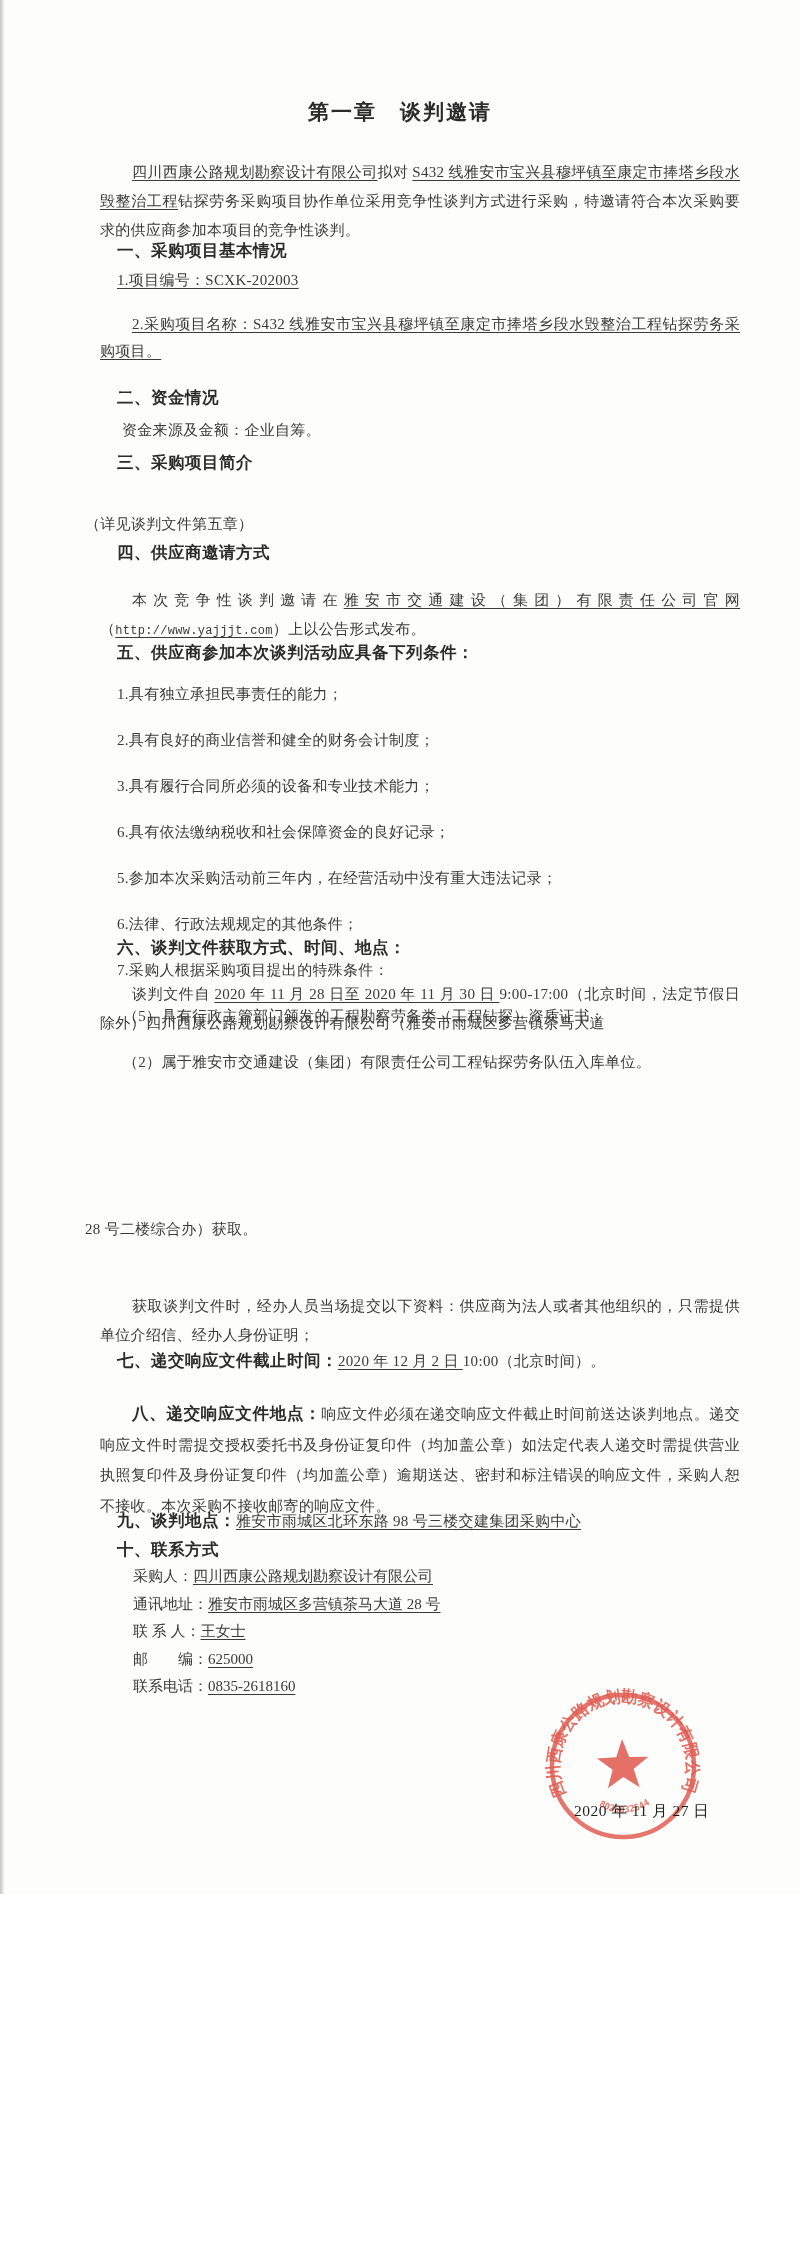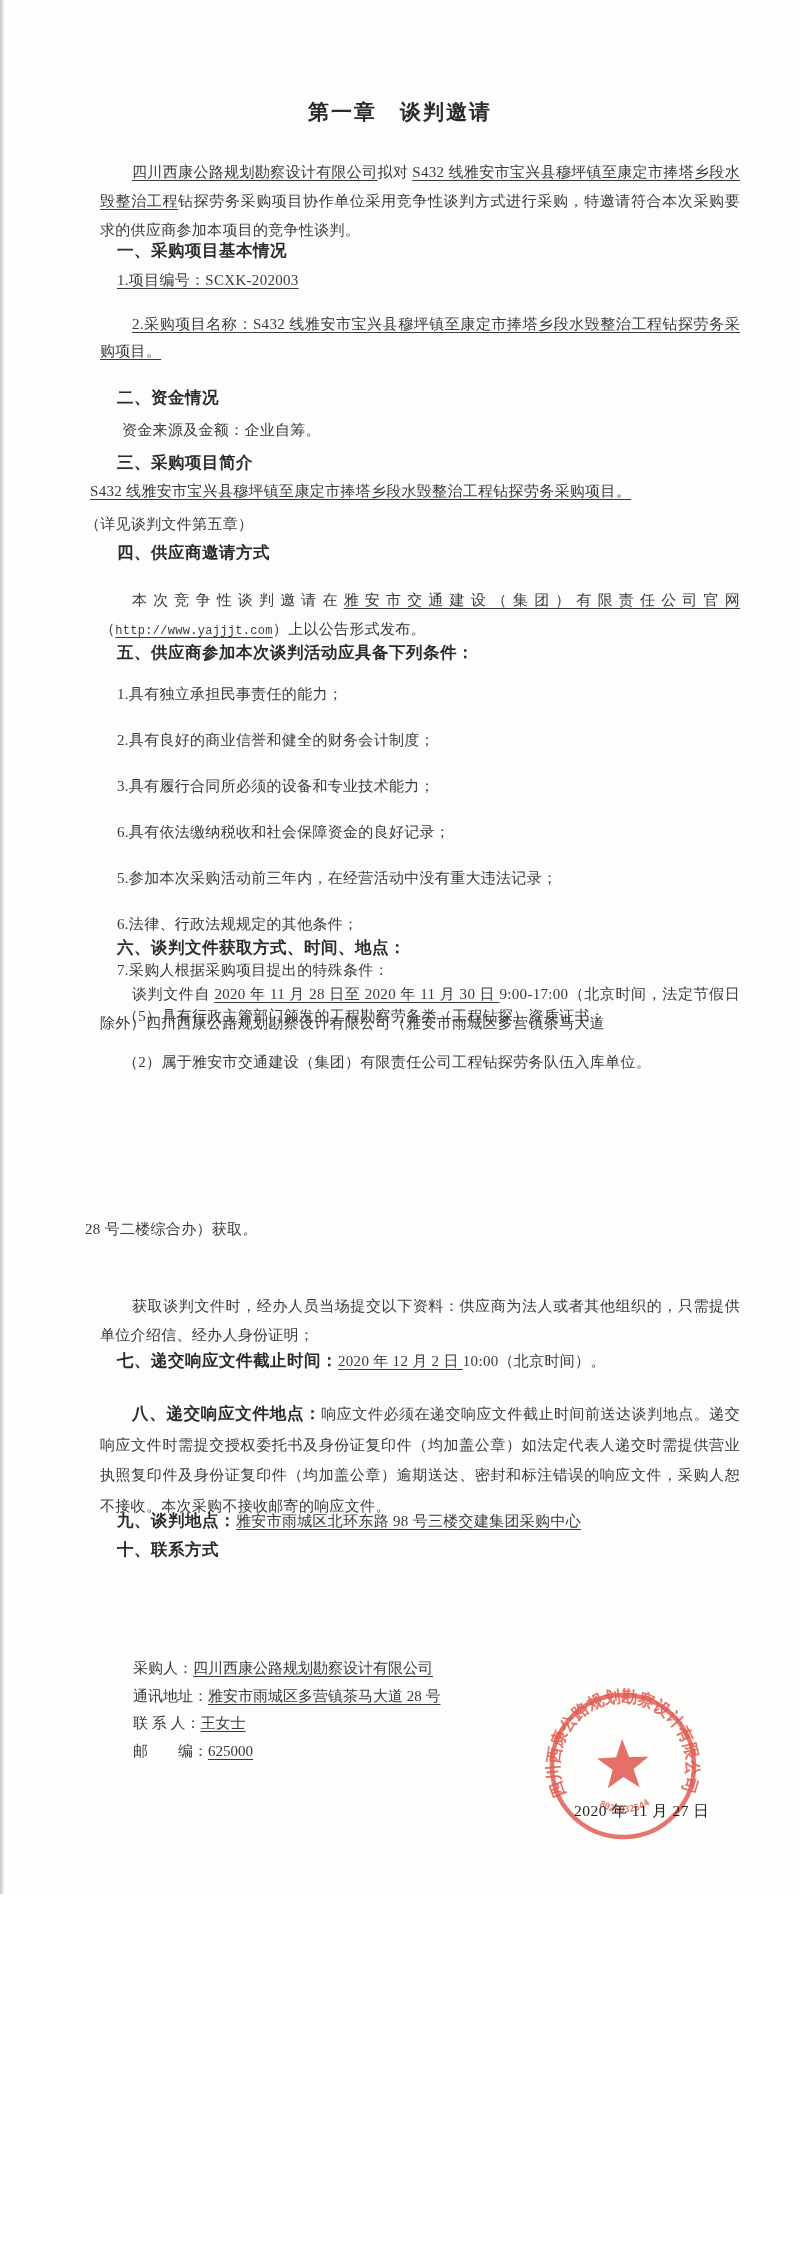--- a/index.html
+++ b/index.html
@@ -52,21 +52,20 @@
   <p class="blk indent" style="top:143px"><span class="u">四川西康公路规划勘察设计有限公司</span><span>拟对 </span><span class="u">S432 线雅安市宝兴县穆坪镇至康定市捧塔乡段水毁整治工程</span><span>钻探劳务采购项目协作单位采用竞争性谈判方式进行采购，特邀请符合本次采购要求的供应商参加本项目的竞争性谈判。</span></p>
 
   <div class="blk hd" style="top:236px; padding-left:32px">一、采购项目基本情况</div>
   <div class="blk" style="top:266px; padding-left:32px"><span class="u">1.项目编号：SCXK-202003</span></div>
   <p class="blk indent cond" style="top:296px"><span class="u">2.采购项目名称：S432 线雅安市宝兴县穆坪镇至康定市捧塔乡段水毁整治工程钻探劳务采购项目。</span></p>
 
   <div class="blk hd" style="top:383px; padding-left:32px">二、资金情况</div>
   <div class="blk" style="top:416px; padding-left:37px">资金来源及金额：企业自筹。</div>
 
   <div class="blk hd" style="top:448px; padding-left:32px">三、采购项目简介</div>
-  <div class="blk" style="top:477px; padding-left:5px"><span class="u">S432 线雅安市宝兴县穆坪镇至康定市捧塔乡段水毁整治工程钻探劳务采购项目。</span></div>
   <div class="blk" style="top:510px">（详见谈判文件第五章）</div>
 
   <div class="blk hd" style="top:538px; padding-left:32px">四、供应商邀请方式</div>
   <p class="blk indent" style="top:571px"><span>本次竞争性谈判邀请在</span><span class="u">雅安市交通建设（集团）有限责任公司官网</span><span>（</span><span class="u mono">http://www.yajjjt.com</span><span>）上以公告形式发布。</span></p>
 
   <div class="blk hd" style="top:638px; padding-left:32px">五、供应商参加本次谈判活动应具备下列条件：</div>
   <div class="blk list" style="top:663px">
     <div>1.具有独立承担民事责任的能力；</div>
     <div>2.具有良好的商业信誉和健全的财务会计制度；</div>
     <div>3.具有履行合同所必须的设备和专业技术能力；</div>
@@ -85,25 +84,26 @@
   <p class="blk indent" style="top:1277px">获取谈判文件时，经办人员当场提交以下资料：供应商为法人或者其他组织的，只需提供单位介绍信、经办人身份证明；</p>
 
   <div class="blk" style="top:1346px; padding-left:32px"><span class="hd">七、递交响应文件截止时间：</span><span class="u">2020 年 12 月 2 日 </span><span>10:00（北京时间）。</span></div>
 
   <p class="blk indent" style="top:1383px; line-height:30.5px"><span class="hd">八、递交响应文件地点：</span><span>响应文件必须在递交响应文件截止时间前送达谈判地点。递交响应文件时需提交授权委托书及身份证复印件（均加盖公章）如法定代表人递交时需提供营业执照复印件及身份证复印件（均加盖公章）逾期送达、密封和标注错误的响应文件，采购人恕不接收。本次采购不接收邮寄的响应文件。</span></p>
 
   <div class="blk" style="top:1506px; padding-left:32px"><span class="hd">九、谈判地点：</span><span class="u">雅安市雨城区北环东路 98 号三楼交建集团采购中心</span></div>
 
   <div class="blk hd" style="top:1535px; padding-left:32px">十、联系方式</div>
 
-  <div class="contact" style="top:1655px">
+  <div class="contact" style="top:1563px">
     <div class="row"><span>采购人：</span><span class="u">四川西康公路规划勘察设计有限公司</span></div>
     <div class="row"><span>通讯地址：</span><span class="u">雅安市雨城区多营镇茶马大道 28 号</span></div>
     <div class="row"><span>联 系 人：</span><span class="u">王女士</span></div>
     <div class="row"><span>邮　　编：</span><span class="u">625000</span></div>
+    <div class="row"><span>联系电话：</span><span class="u">0835-2618160</span></div>
   </div>
 
   <svg class="seal" width="160" height="160" viewBox="0 0 160 160">
     <circle cx="80" cy="80" r="71" fill="none" stroke-width="4.5" opacity="0.85" stroke="#df4f45"></circle>
     <polygon points="80,53 73.5,71.1 54.3,71.7 69.5,83.4 64.1,101.8 80,91 95.9,101.8 90.5,83.4 105.7,71.7 86.5,71.1" opacity="0.88" fill="#df4f45"></polygon>
     <defs>
       <path id="sealArc" d="M 22,107 A 64 64 0 1 1 138,107" fill="none"></path>
       <path id="serialArc" d="M 36,96 A 47 47 0 0 0 124,96" fill="none"></path>
     </defs>
     <text font-size="16.5" font-weight="bold" opacity="0.88" font-family="&quot;Liberation Sans&quot;,&quot;DejaVu Sans&quot;,sans-serif" fill="#df4f45">

